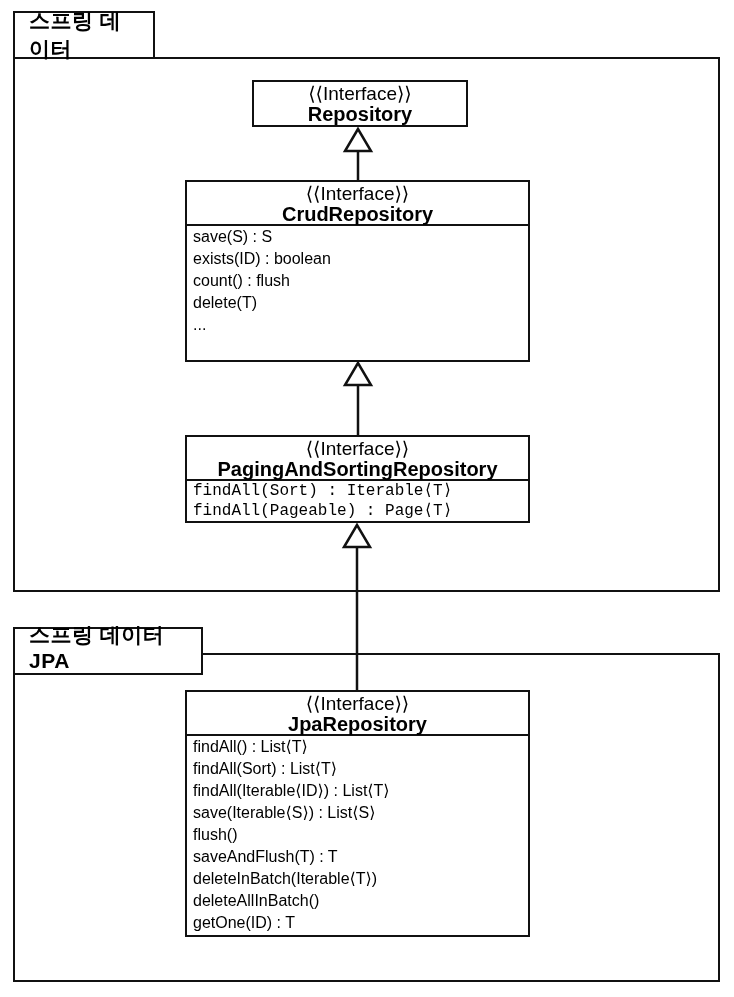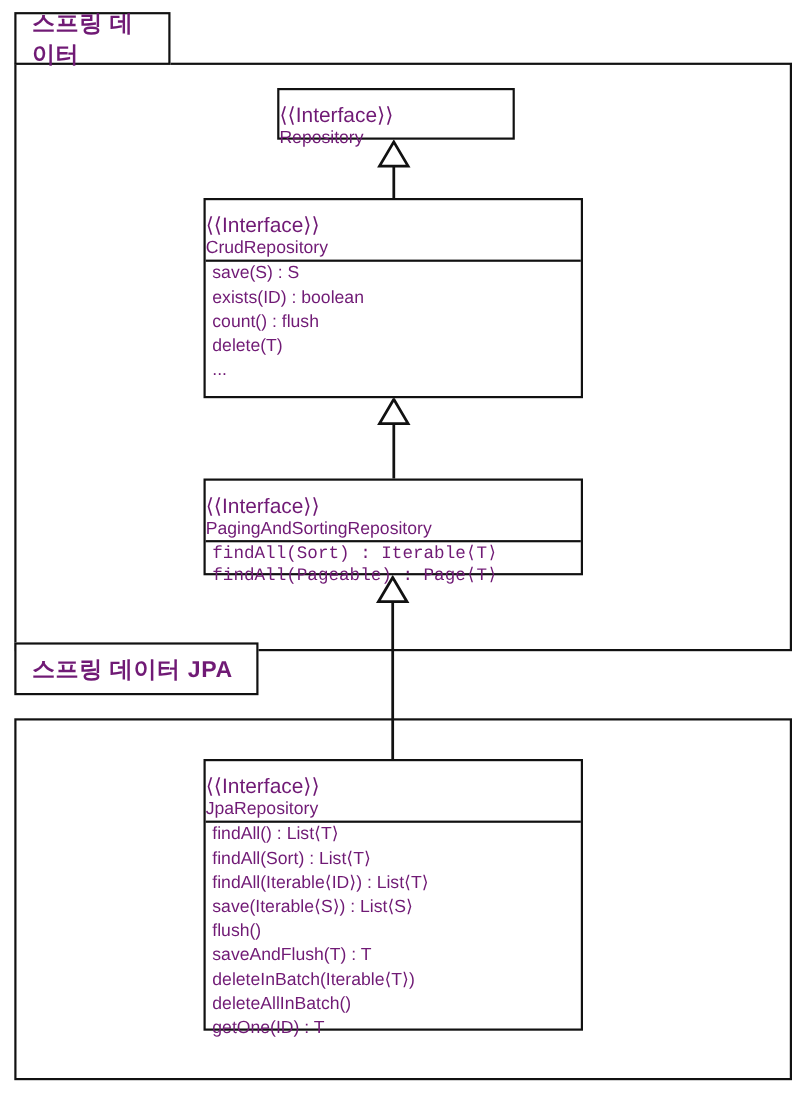--- a/index.html
+++ b/index.html
@@ -6,21 +6,21 @@
     margin: 0;
     padding: 0;
     background: #ffffff;
   }
   .canvas {
     position: relative;
     width: 734px;
     height: 997px;
     background: #ffffff;
     font-family: "Liberation Sans", "DejaVu Sans", sans-serif;
-    color: #701a75;
+    color: #000000;
     overflow: hidden;
   }
   
   .pkg-body {
     position: absolute;
     border: 2.5px solid #111111;
     background: transparent;
     box-sizing: border-box;
   }
   .pkg-tab {
@@ -46,31 +46,31 @@
   }
   
   .uml-class {
     position: absolute;
     border: 2.5px solid #111111;
     background: #ffffff;
     box-sizing: border-box;
     z-index: 4;
   }
   .uml-head {
-    margin-top: 12px;
+    text-align: center;
   }
   .stereotype {
     font-size: 19px;
     line-height: 21px;
     padding-top: 1px;
     white-space: nowrap;
   }
   .class-name {
-    font-size: 16px;
-    font-weight: normal;
+    font-size: 20px;
+    font-weight: bold;
     line-height: 20px;
     white-space: nowrap;
   }
   .uml-methods {
     border-top: 2.5px solid #111111;
     padding: 0 0 0 6px;
     font-size: 16px;
     line-height: 22px;
     overflow: hidden;
   }
@@ -86,21 +86,21 @@
 <body>
 
 <div class="canvas">
 
   <div class="pkg-body" style="left:13px; top:57px; width:707px; height:535px;"></div>
   <div class="pkg-tab" style="left:13px; top:11px; width:142px; height:48px;">
     <span>스프링 데이터</span>
   </div>
 
   <div class="pkg-body" style="left:13px; top:653px; width:707px; height:329px;"></div>
-  <div class="pkg-tab" style="left:13px; top:584px; width:222px; height:48px;">
+  <div class="pkg-tab" style="left:13px; top:627px; width:190px; height:48px;align-items:flex-end;">
     <span>스프링 데이터 JPA</span>
   </div>
 
   <svg class="arrows" width="734" height="997" viewBox="0 0 734 997">
 
     <g>
       <line x1="358" y1="181" x2="358" y2="151" stroke="#111111" stroke-width="2.5"></line>
       <polygon points="358,129 345,151 371,151" fill="#ffffff" stroke="#111111" stroke-width="2.5" stroke-linejoin="miter"></polygon>
     </g>
 

